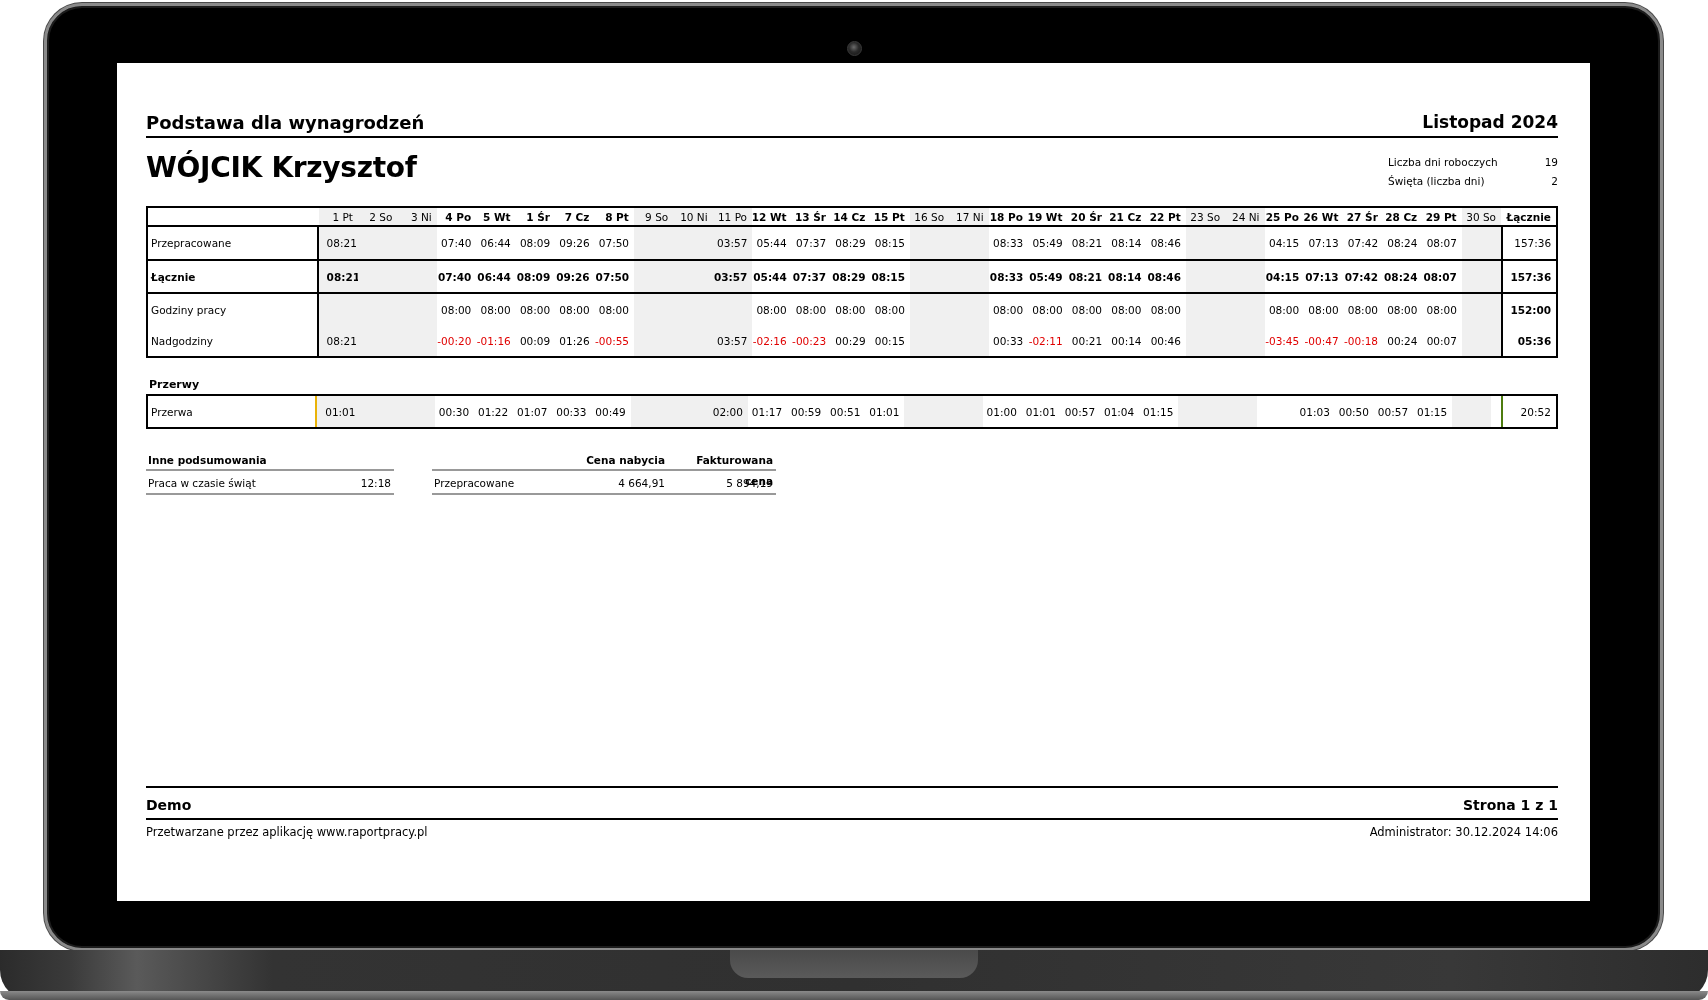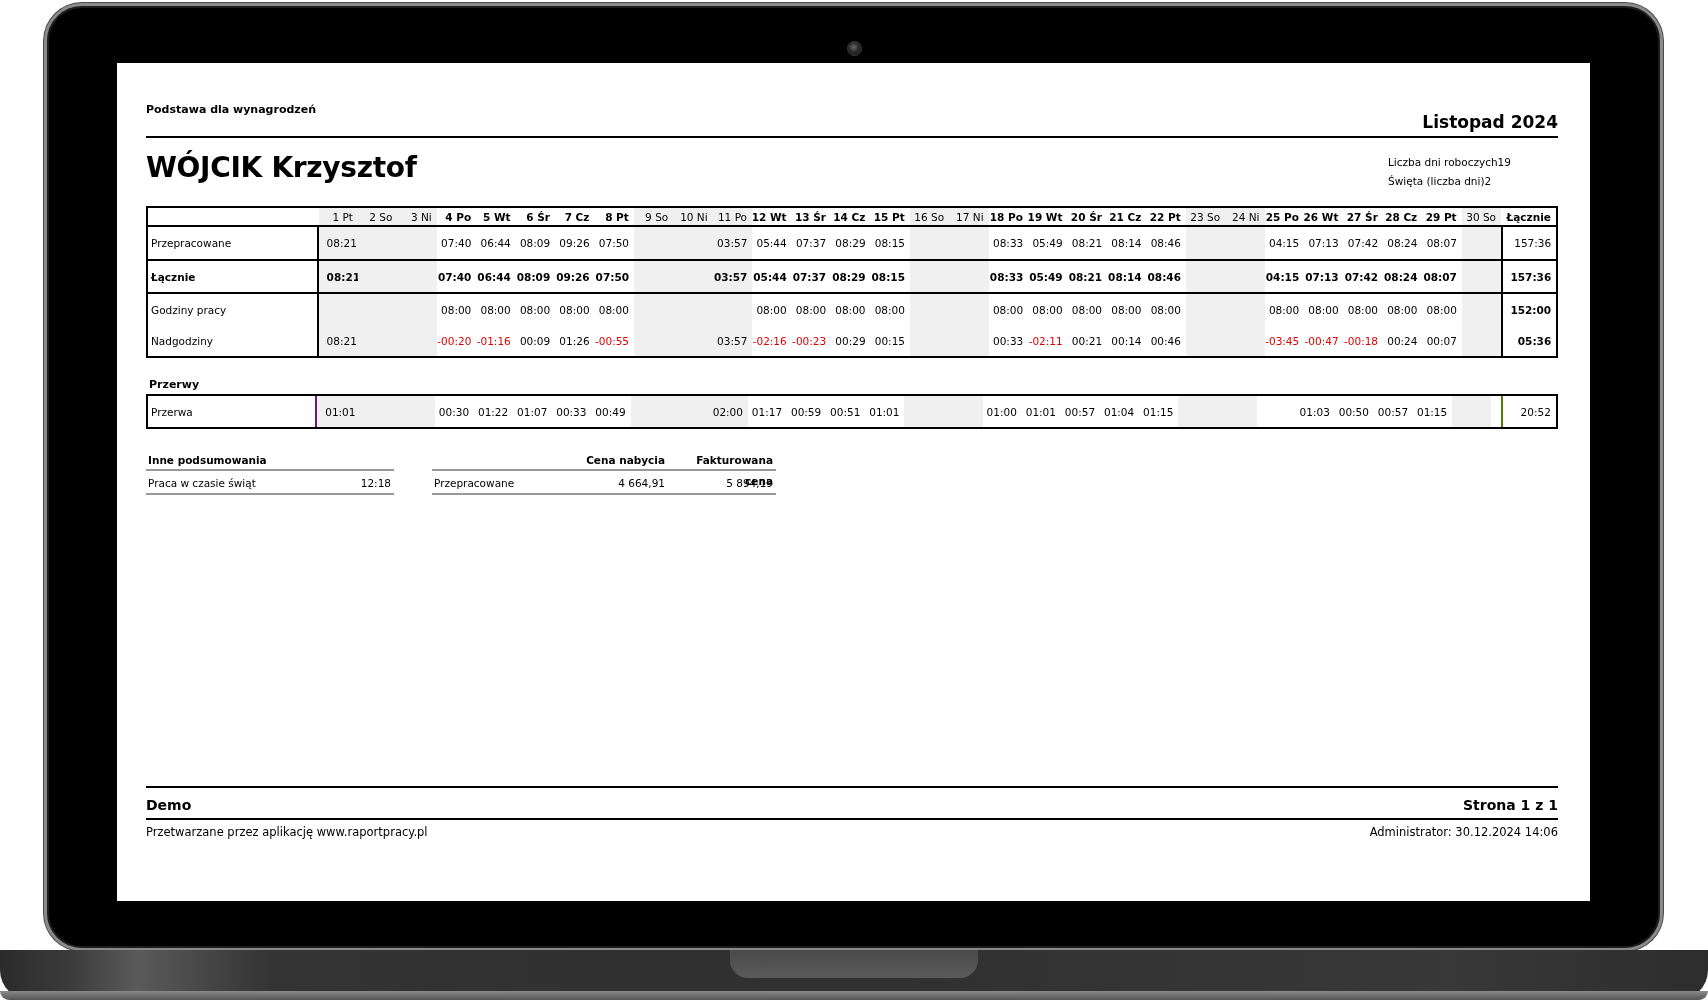--- a/index.html
+++ b/index.html
@@ -32,26 +32,26 @@
     background: linear-gradient(180deg, #4a4a4a, #5a5a5a);
     border-radius: 0 0 18px 18px;
   }
 
   .screen {
     position: absolute; left: 117px; top: 63px; width: 1473px; height: 838px;
     background: #fff; overflow: hidden;
   }
   .page { position: absolute; left: 29px; top: 0; width: 1412px; height: 838px; }
 
-  .hdr-title { position: absolute; left: 0; top: 40px; font-size: 11px; font-weight: bold; }
+  .hdr-title { position: absolute; left: 0; top: 49px; font-size: 18px; font-weight: bold; }
   .hdr-month { position: absolute; right: 0; top: 49px; font-size: 17px; font-weight: bold; margin-left: 48px; }
   .hdr-line { position: absolute; left: 0; right: 0; top: 73px; border-top: 2px solid #000; }
   .emp-name { position: absolute; left: 0; top: 88px; font-size: 28px; font-weight: bold; letter-spacing: -0.3px; }
   .stats { position: absolute; right: 0; top: 90px; width: 170px; font-size: 10.5px; }
-  .stats .row { display: flex; justify-content: flex-start; height: 19px; line-height: 19px; }
+  .stats .row { display: flex; justify-content: space-between; height: 19px; line-height: 19px; }
 
   
   .grid { position: absolute; left: 0; top: 143px; width: 1412px; }
   .trow { position: relative; display: flex; }
   .cell { font-size: 10.5px; display: flex; align-items: center; justify-content: flex-end; padding-right: 5px; white-space: nowrap; }
   .lbl { width: 171px; justify-content: flex-start; padding-left: 3px; padding-right: 0; }
   .day { width: 39.5px; }
   .tot { width: 55px; }
   .shade { background: #f0f0f0; }
   .bold { font-weight: bold; }
@@ -61,21 +61,21 @@
   .thead .cell { height: 17px; font-size: 10.5px; }
   .thead .cell.hd-bold { font-weight: bold; }
   .section { border-left: 2px solid #000; border-right: 2px solid #000; border-bottom: 2px solid #000; }
   .section .lbl { border-right: 2px solid #000; }
   .section .tot { border-left: 2px solid #000; }
   .r34 { height: 32px; }
   .r31 { height: 31px; }
 
   .breaks-title { position: absolute; left: 3px; top: 315px; font-size: 11px; font-weight: bold; }
   .breaks { position: absolute; left: 0; top: 331px; width: 1412px; border: 2px solid #000; }
-  .breaks .lbl { border-right: 2px solid #701a75; }
+  .breaks .lbl { border-right: 2px solid #eab308; }
   .breaks .tot { border-left: 2px solid #4d7c0f; margin-left: 10px; }
 
   .other { position: absolute; left: 0; top: 387px; width: 248px; font-size: 10.5px; }
   .other .th { font-weight: bold; height: 21px; line-height: 21px; padding-left: 2px; border-bottom: 2px solid #999; }
   .other .tr { display: flex; justify-content: space-between; height: 24px; line-height: 24px; padding: 0 3px 0 2px; border-bottom: 2px solid #999; text-align: right; }
 
   .price { position: absolute; left: 286px; top: 387px; width: 344px; font-size: 10.5px; }
   .price .th { display: flex; font-weight: bold; height: 21px; line-height: 21px; border-bottom: 2px solid #999; }
   .price .tr { display: flex; height: 24px; line-height: 24px; border-bottom: 2px solid #999; }
   .price .c1 { width: 124px; padding-left: 2px; }
@@ -118,21 +118,21 @@
     </div>
 
     <div class="grid">
       <div class="trow thead" id="thead">
           <div class="cell lbl"></div>
           <div class="cell day shade">1 Pt</div>
           <div class="cell day shade">2 So</div>
           <div class="cell day shade">3 Ni</div>
           <div class="cell day hd-bold">4 Po</div>
           <div class="cell day hd-bold">5 Wt</div>
-          <div class="cell day hd-bold">6 Śr</div>
+          <div class="cell day hd-bold">1 Śr</div>
           <div class="cell day hd-bold">7 Cz</div>
           <div class="cell day hd-bold">8 Pt</div>
           <div class="cell day shade">9 So</div>
           <div class="cell day shade">10 Ni</div>
           <div class="cell day shade">11 Po</div>
           <div class="cell day hd-bold">12 Wt</div>
           <div class="cell day hd-bold">13 Śr</div>
           <div class="cell day hd-bold">14 Cz</div>
           <div class="cell day hd-bold">15 Pt</div>
           <div class="cell day shade">16 So</div>

